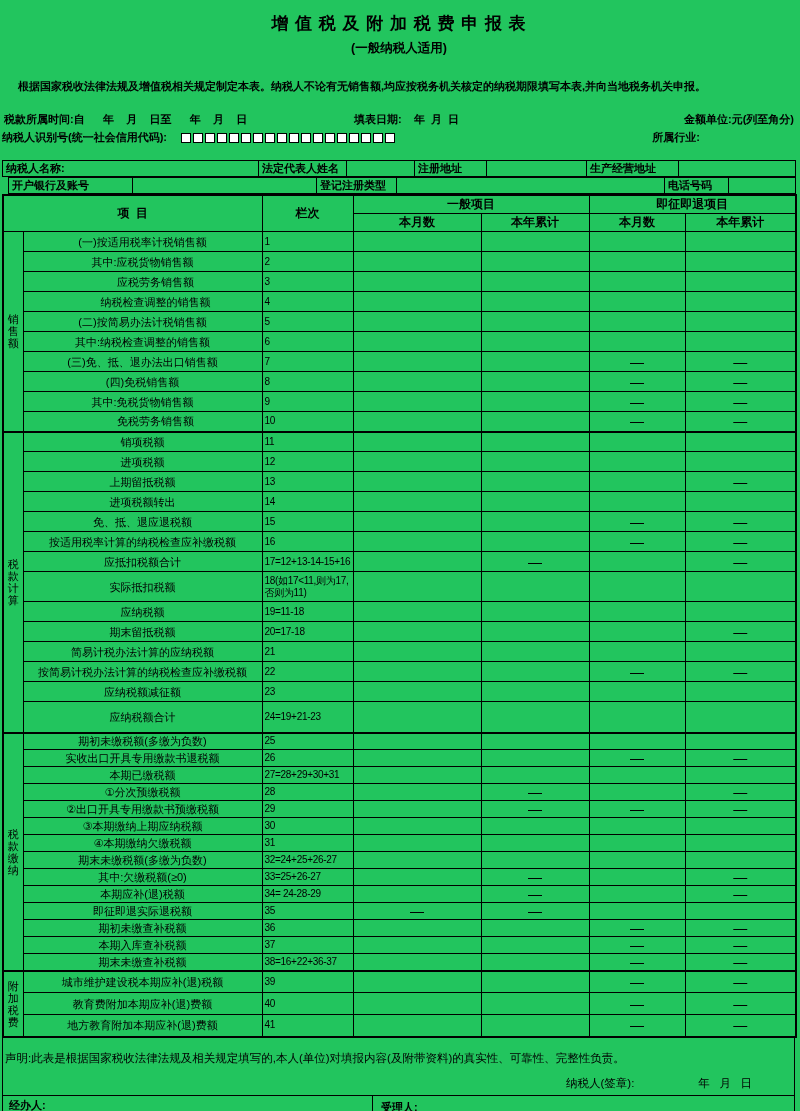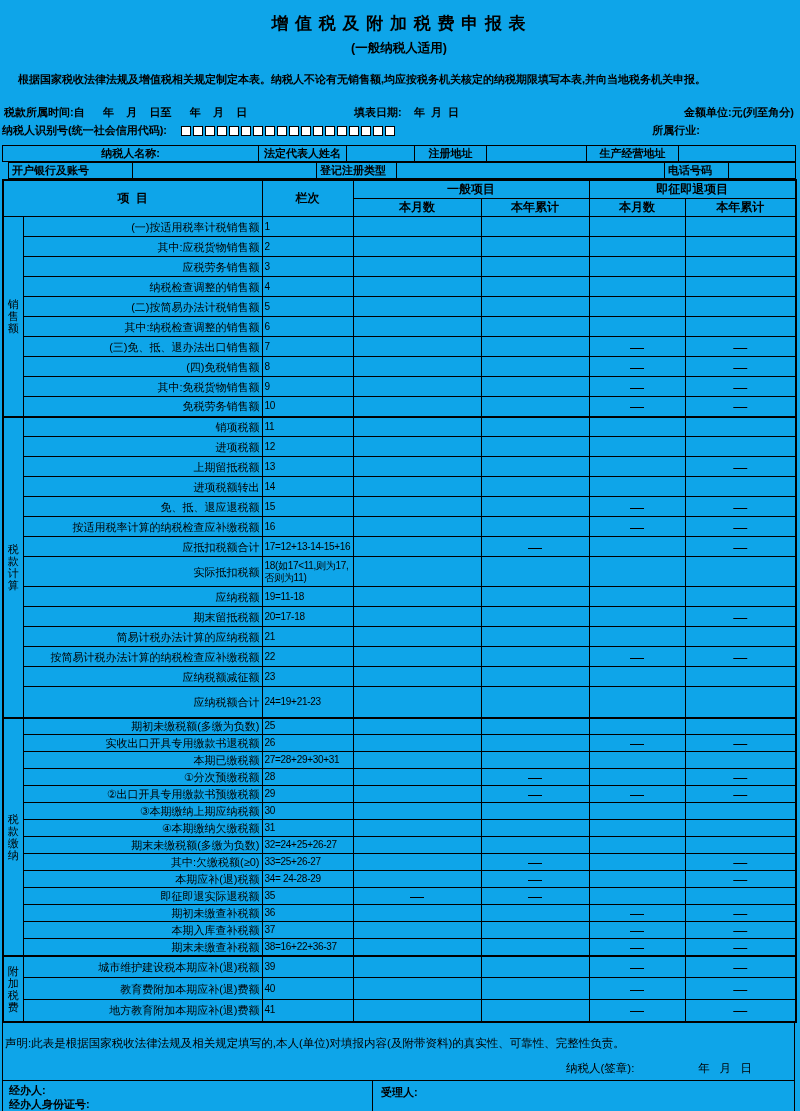--- a/index.html
+++ b/index.html
@@ -1,39 +1,39 @@
 <!DOCTYPE html>
 <html><head>
 <meta charset="utf-8">
 <style>
 *{box-sizing:border-box;}
 html,body{margin:0;padding:0;background:#fff;color:#000;
   font-family:"Liberation Sans","DejaVu Sans",sans-serif;}
-.page{width:800px;height:1111px;overflow:hidden;background:#0ea5e9;padding:0 4px 0 2px;}
+.page{width:800px;height:1111px;overflow:hidden;background:#22c55e;padding:0 4px 0 2px;}
 .title{text-align:center;font-size:17px;font-weight:700;margin:12px 0 0;letter-spacing:1px;}
 .subtitle{text-align:center;font-size:12.5px;font-weight:700;margin:5px 0 0;}
-.intro{font-size:11px;font-weight:700;margin:15px 2px 0;padding-left:14px;line-height:14px;}
+.intro{font-size:11px;font-weight:700;margin:22px 2px 0;padding-left:14px;line-height:14px;}
 .meta{position:relative;font-size:11px;font-weight:700;margin-top:19px;height:14px;white-space:pre;}
 .m-left{position:absolute;left:2px;top:0;}
 .m-mid{position:absolute;left:352px;top:0;}
 .m-right{position:absolute;right:2px;top:0;}
 .idline{display:flex;align-items:center;font-size:11px;font-weight:700;margin-top:3px;height:17px;}
 .boxes{display:flex;gap:2px;margin-left:14px;}
 .idbox{width:10px;height:10px;border:1px solid #000;background:#fff;}
 .industry{margin-left:auto;margin-right:96px;}
 table{border-collapse:collapse;table-layout:fixed;}
-.info-a{width:793px;margin-top:6px;font-size:11px;font-weight:700;text-align:center;}
+.info-a{width:793px;margin-top:14px;font-size:11px;font-weight:700;}
 .info-b{width:787px;margin-left:6px;font-size:11px;font-weight:700;}
 .info-a td,.info-b td{border:1px solid #000;height:16px;padding:0 3px;overflow:hidden;white-space:nowrap;}
 .main{width:793px;border:2px solid #000;font-size:11px;}
 .main th,.main td{border:1px solid #000;overflow:hidden;}
 .main th{font-weight:700;font-size:12px;height:13px;padding:0;white-space:pre;}
 .main td{padding:1px 2px;line-height:12px;}
 .vgroup{width:20px;text-align:center;padding:0;font-size:11px;line-height:13px;}
-.lbl{text-align:right;}
+.lbl{text-align:center;}
 .lbl.ind{padding-left:28px;}
 .colno{font-size:10px;line-height:11px;padding:0 1px;letter-spacing:-0.3px;}
 .cell{text-align:center;}
 .cell.dash{font-size:14px;}
 tr.sec-start td{border-top:2px solid #000;}
 .decl-box{width:793px;border:1px solid #000;border-top:none;font-weight:400;height:58px;}
 .decl{font-size:11.5px;margin:0;padding:13px 2px 0 2px;}
 .sig{display:flex;justify-content:flex-end;font-size:11.5px;padding:10px 42px 0 0;gap:64px;white-space:pre;}
 .footer{width:793px;border:1px solid #000;border-top:none;display:flex;font-size:11px;font-weight:700;height:60px;}
 .f-left{width:370px;border-right:1px solid #000;padding:2px 6px;line-height:14px;}

